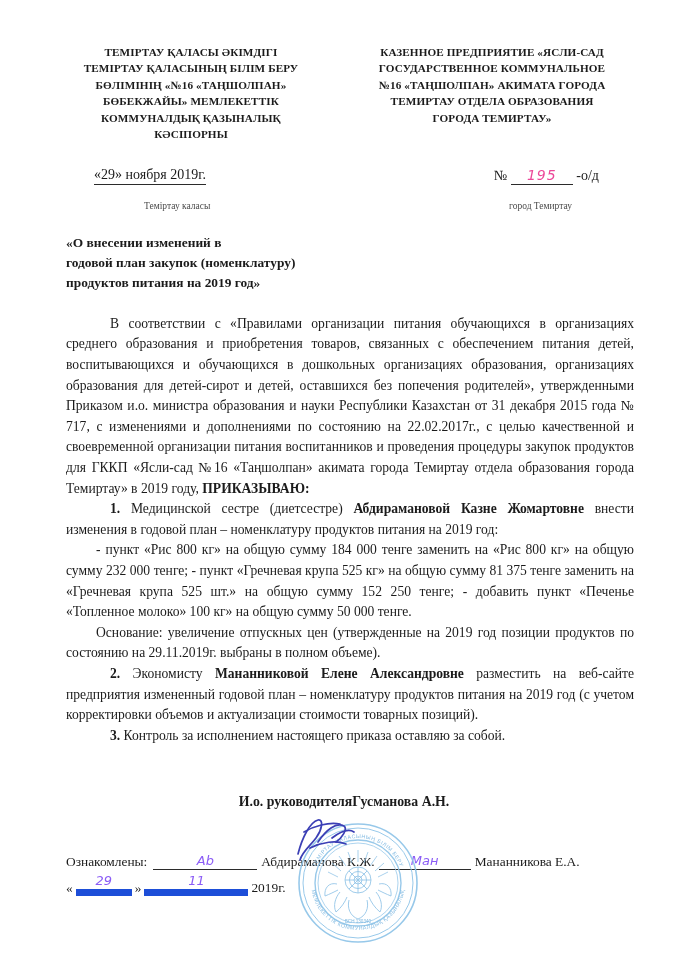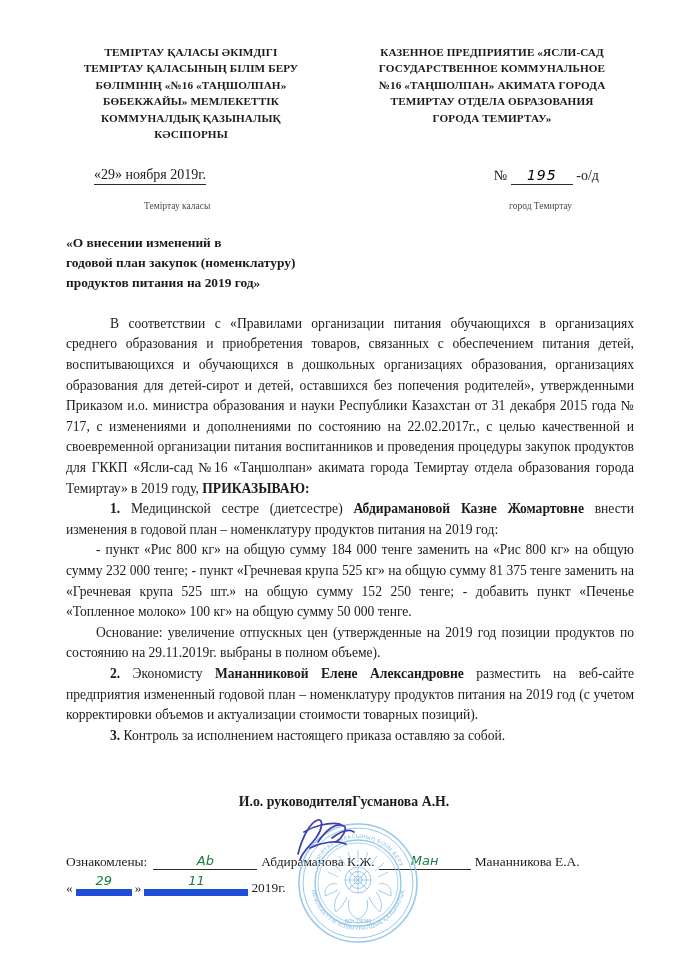--- a/index.html
+++ b/index.html
@@ -74,21 +74,21 @@
   .num-underline {
     display: inline-block;
     min-width: 62px;
     border-bottom: 1px solid #2b2b2b;
     text-align: center;
     position: relative;
     vertical-align: baseline;
   }
   .hand {
     font-family: "DejaVu Sans", sans-serif;
-    color: #000000;
+    color: #ec4899;
     font-size: 14px;
     font-style: italic;
     letter-spacing: 1px;
   }
 
   .cityrow {
     display: flex;
     justify-content: space-between;
     margin-top: 16px;
     font-size: 9.5px;
@@ -166,21 +166,21 @@
     position: relative;
     margin: 0 3px;
   }
   .dt-blank.wide { width: 104px; }
   .scribble {
     position: absolute;
     left: 50%;
     transform: translateX(-50%);
     bottom: 1px;
     font-family: "DejaVu Sans", sans-serif;
-    color: #15803d;
+    color: #8b5cf6;
     font-style: italic;
     font-size: 13px;
   }
 
   
   .stamp {
     position: absolute;
     left: 297px;
     top: 822px;
     width: 122px;

